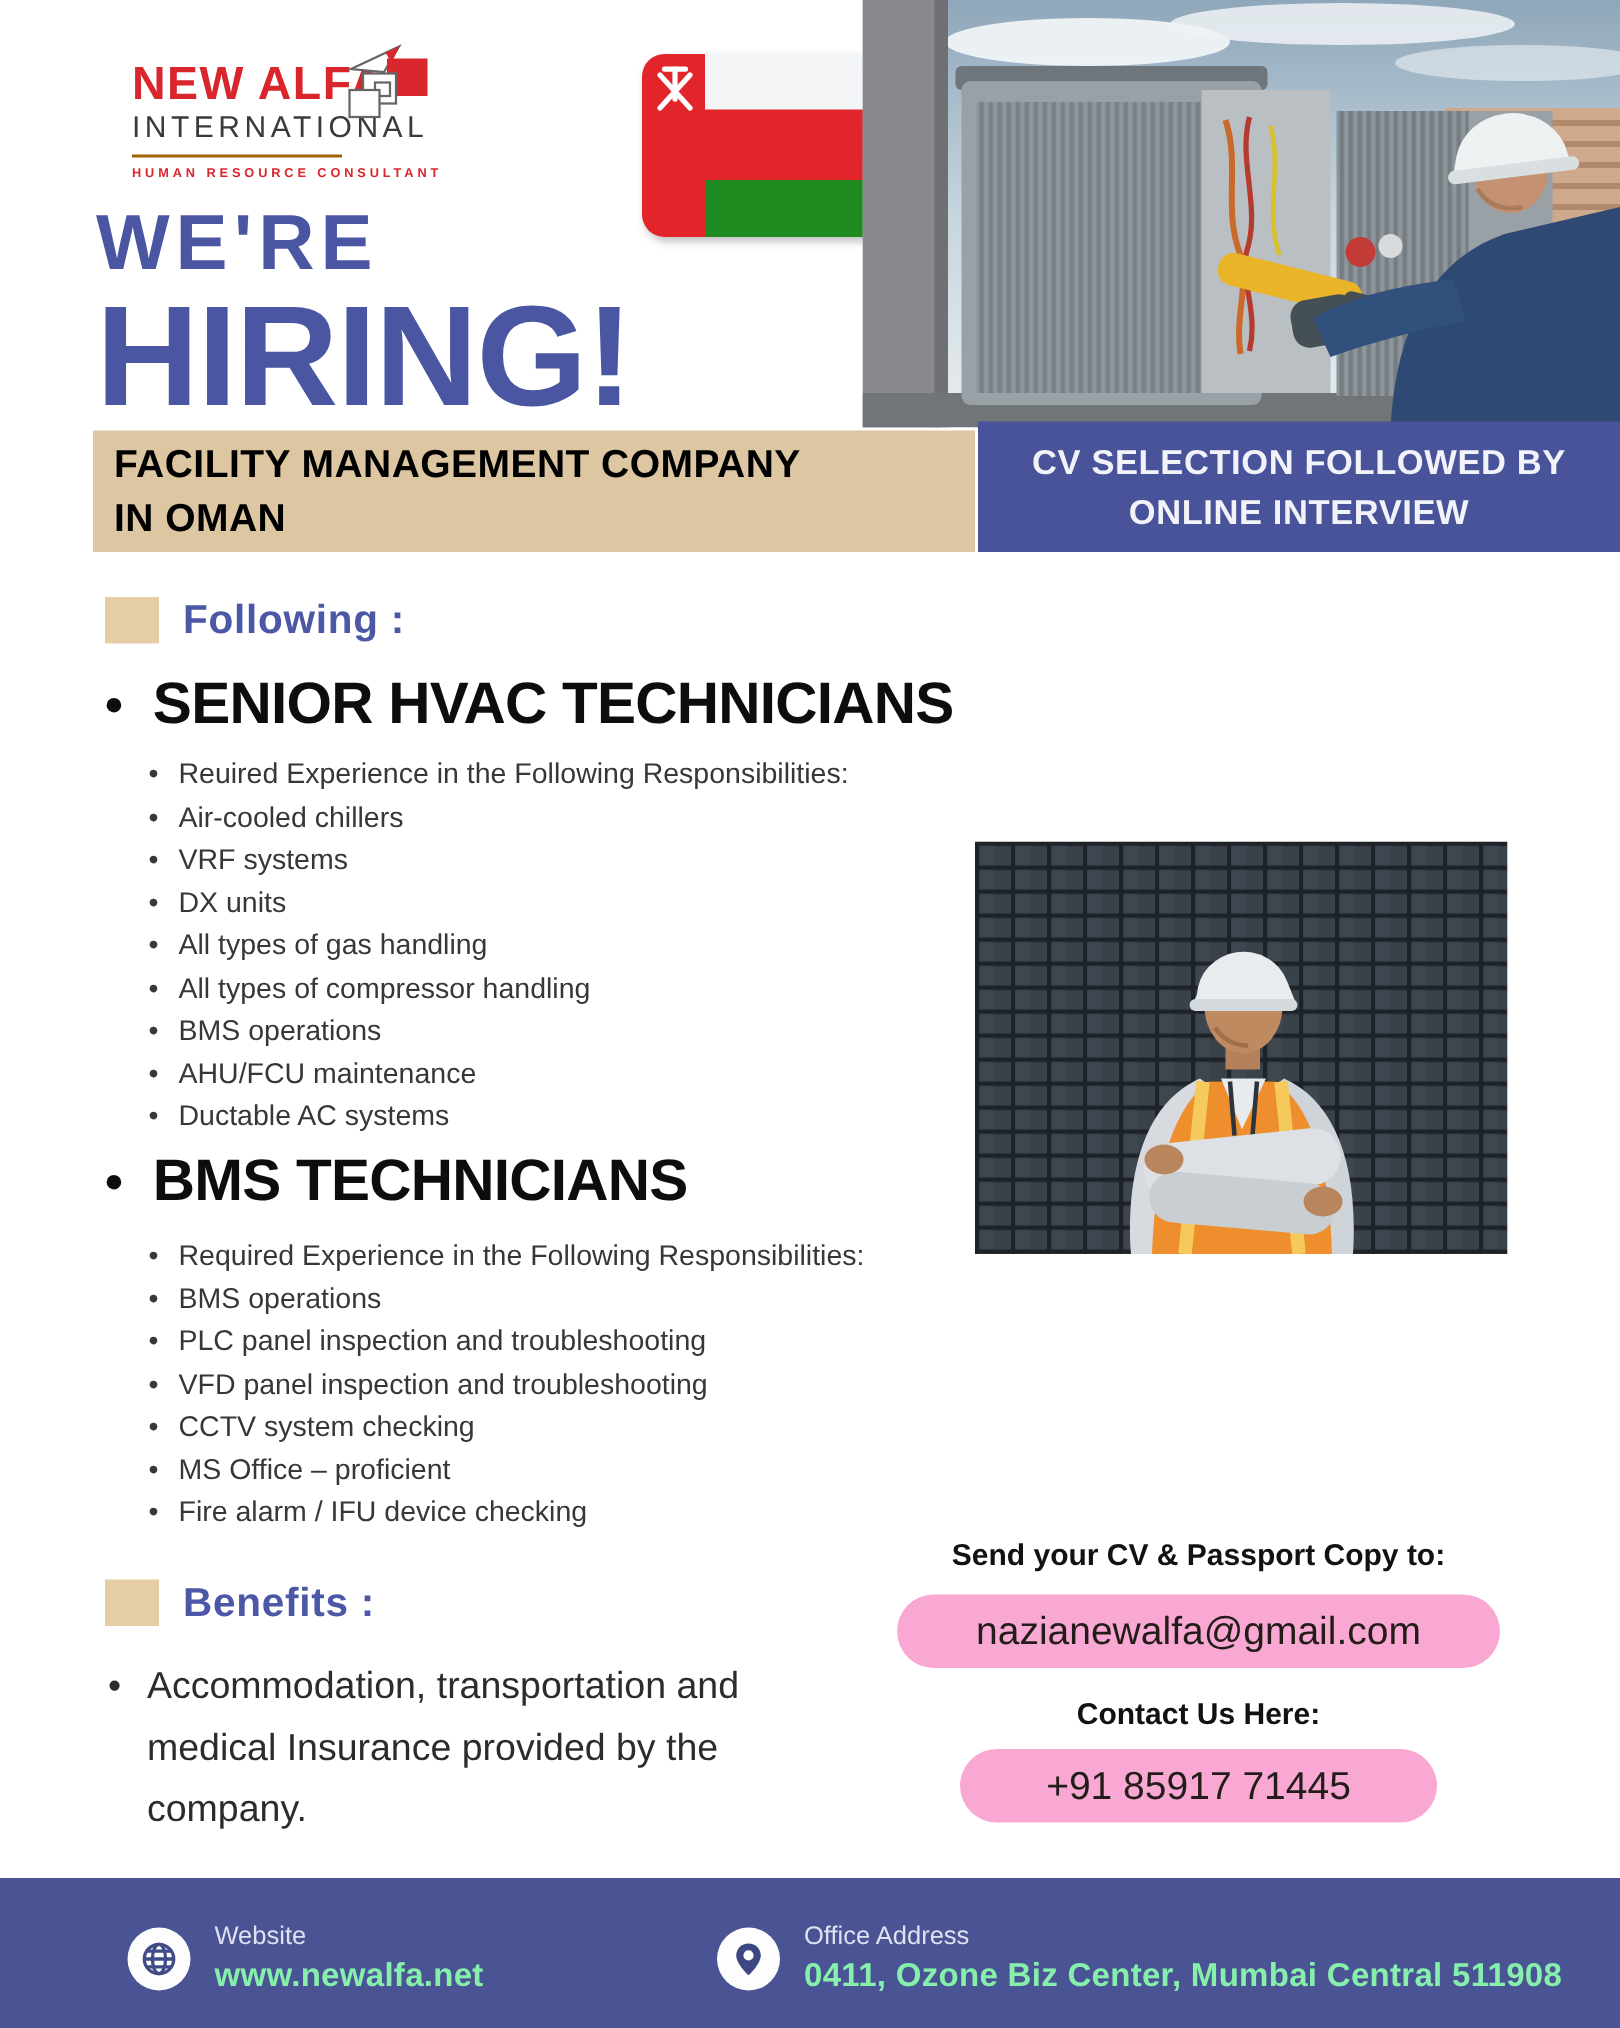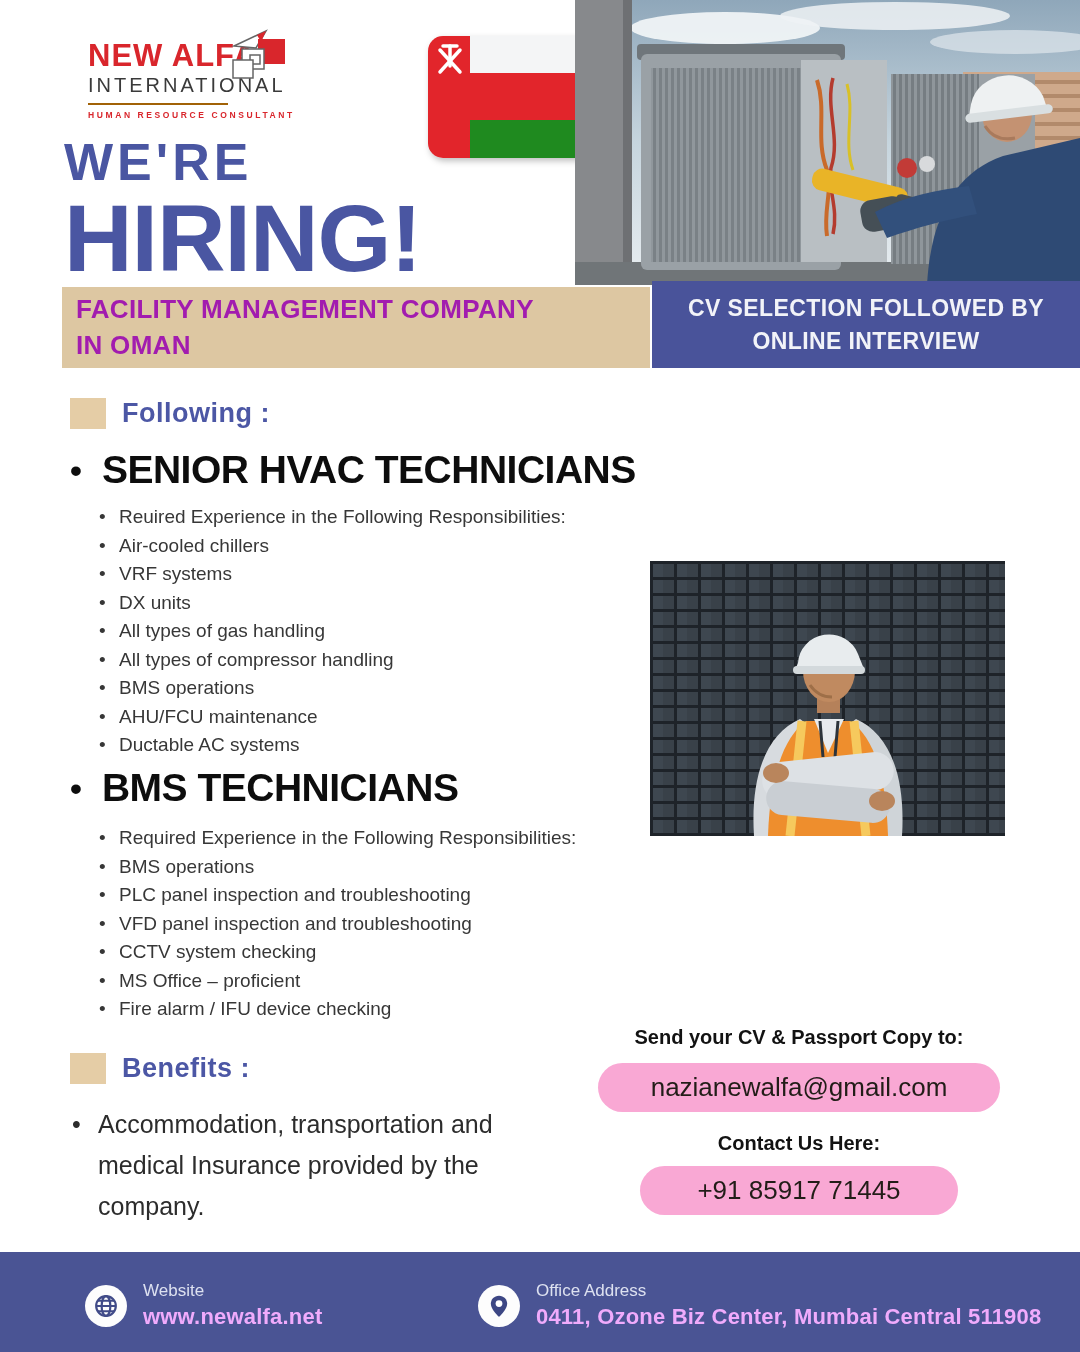--- a/index.html
+++ b/index.html
@@ -19,21 +19,21 @@
   .flag{position:absolute;left:428px;top:36px;width:166px;height:122px;filter:drop-shadow(2px 3px 3px rgba(0,0,0,.25));}
   
   .photo-top{position:absolute;right:0;top:0;width:505px;height:285px;}
   
   .headline{position:absolute;left:64px;top:136px;color:#4a56a2;}
   .headline .l1{font-size:52px;font-weight:900;letter-spacing:4px;line-height:1;}
   .headline .l2{font-size:95px;font-weight:900;letter-spacing:-1px;line-height:.98;margin-top:4px;}
   
   .subtitle-box{position:absolute;left:62px;top:287px;width:588px;height:81px;background:#ddc7a2;
     display:flex;flex-direction:column;justify-content:center;padding-left:14px;box-sizing:border-box;}
-  .subtitle-box div{font-size:26px;font-weight:800;color:#a21caf;line-height:1.35;letter-spacing:.3px;}
+  .subtitle-box div{font-size:26px;font-weight:800;color:#000000;line-height:1.35;letter-spacing:.3px;}
   .cv-box{position:absolute;left:652px;top:281px;width:428px;height:87px;background:#49539a;
     display:flex;flex-direction:column;justify-content:center;align-items:center;}
   .cv-box div{font-size:23px;font-weight:800;color:#f2f3f8;line-height:1.4;letter-spacing:.4px;}
   
   .section-label{position:absolute;display:flex;align-items:center;}
   .section-square{width:36px;height:31px;background:#e5cda6;margin-right:16px;}
   .section-text{font-size:27px;font-weight:800;color:#4c57a5;letter-spacing:.5px;}
   
   .job-heading{position:absolute;left:70px;display:flex;align-items:center;color:#0d0d0d;}
   .job-bullet{font-size:34px;font-weight:900;margin-right:20px;line-height:1;}
@@ -54,21 +54,21 @@
     font-weight:400;color:#221d18;text-align:center;}
   .pill-email{left:598px;top:1063px;width:402px;height:49px;font-size:26px;}
   .pill-phone{left:640px;top:1166px;width:318px;height:49px;font-size:26px;}
   
   .footer{position:absolute;left:0;top:1252px;width:1080px;height:100px;background:#4a5494;}
   .footer-item{position:absolute;top:28px;display:flex;align-items:center;}
   .footer-item.site{left:85px;} .footer-item.addr{left:478px;}
   .footer-circle{width:42px;height:42px;border-radius:50%;background:#fdfdfd;display:flex;
     align-items:center;justify-content:center;margin-right:16px;flex:0 0 auto;}
   .footer-label{font-size:17px;color:#dde1f0;line-height:1.35;}
-  .footer-value{font-size:22px;font-weight:800;color:#f0abfc;line-height:1.3;letter-spacing:.2px;}
+  .footer-value{font-size:22px;font-weight:800;color:#86efac;line-height:1.3;letter-spacing:.2px;}
 </style>
 </head>
 <body>
 
 <div class="poster">
 
   <div class="logo">
     <div class="logo-name">
       <span>NEW ALFA</span><span class="logo-tm">TM</span>
     </div>

